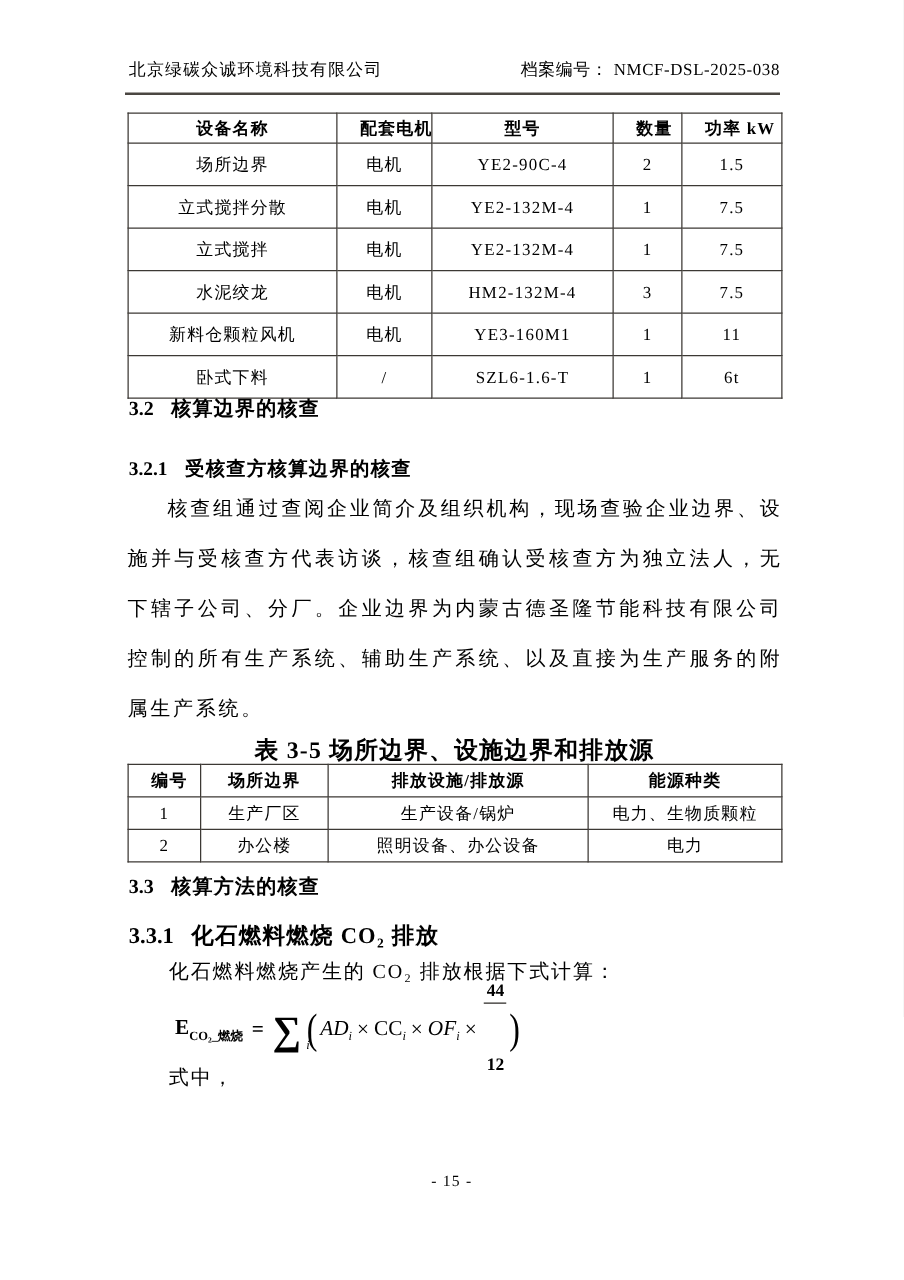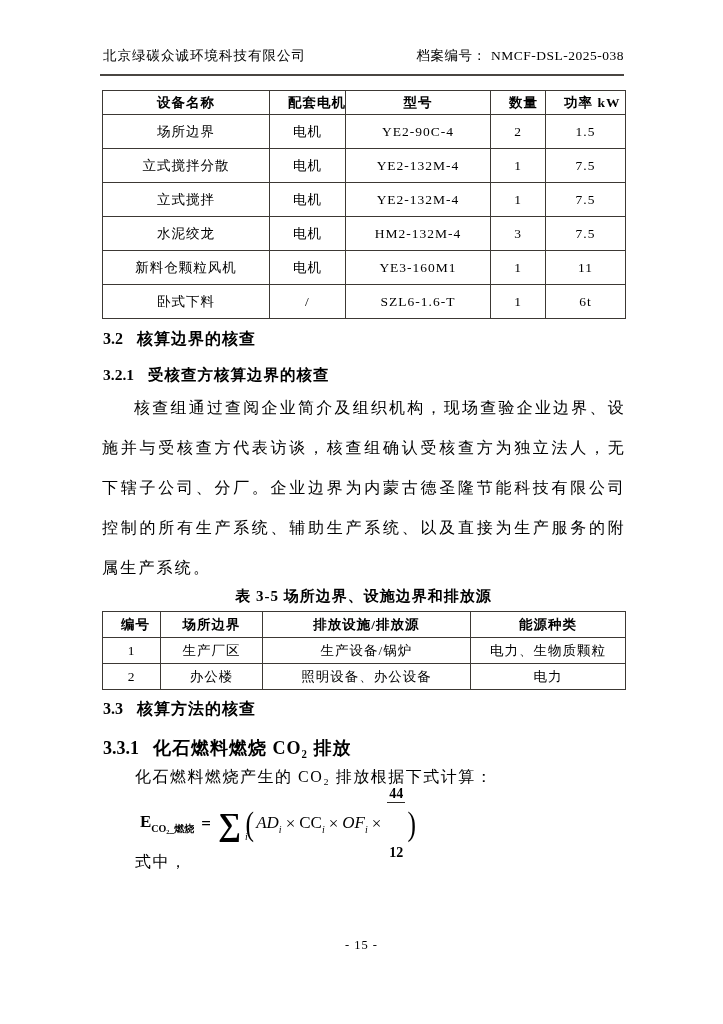--- a/index.html
+++ b/index.html
@@ -44,21 +44,21 @@
     white-space:nowrap;
   }
   .heading .h-num{margin-right:14px;letter-spacing:0;}
   .para{
     position:absolute;left:102px;width:524px;
     font-size:16px;line-height:40px;letter-spacing:2.2px;
     text-align:justify;text-indent:2em;
   }
   .caption{
     position:absolute;top:587px;left:102px;width:523px;
-    text-align:center;font-weight:bold;font-size:15px;letter-spacing:1px;
+    text-align:center;font-weight:bold;font-size:19px;letter-spacing:1px;
   }
   .indent-line{
     position:absolute;left:103px;width:524px;
     font-size:16px;letter-spacing:1.5px;text-indent:2em;white-space:nowrap;
   }
   
   .formula{
     position:absolute;top:798px;left:140px;height:52px;
     display:flex;align-items:center;
     font-size:17px;
@@ -164,21 +164,21 @@
     <tr class="dr">
       <td>卧式下料</td>
       <td>/</td>
       <td>SZL6-1.6-T</td>
       <td>1</td>
       <td>6t</td>
     </tr>
   </tbody>
     </table>
 
-  <div class="heading" style="top:329px;text-align:center;">
+  <div class="heading" style="top:317px;text-align:center;">
     <span class="h-num">3.2</span><span>核算边界的核查</span>
   </div>
   <div class="heading" style="top:365px;font-size:15.5px;">
     <span class="h-num">3.2.1</span><span>受核查方核算边界的核查</span>
   </div>
 
   <div class="para" style="top:388px;">核查组通过查阅企业简介及组织机构，现场查验企业边界、设施并与受核查方代表访谈，核查组确认受核查方为独立法人，无下辖子公司、分厂。企业边界为内蒙古德圣隆节能科技有限公司控制的所有生产系统、辅助生产系统、以及直接为生产服务的附属生产系统。</div>
 
   <div class="caption">表 3-5 场所边界、设施边界和排放源</div>
   <table class="bound-table">

